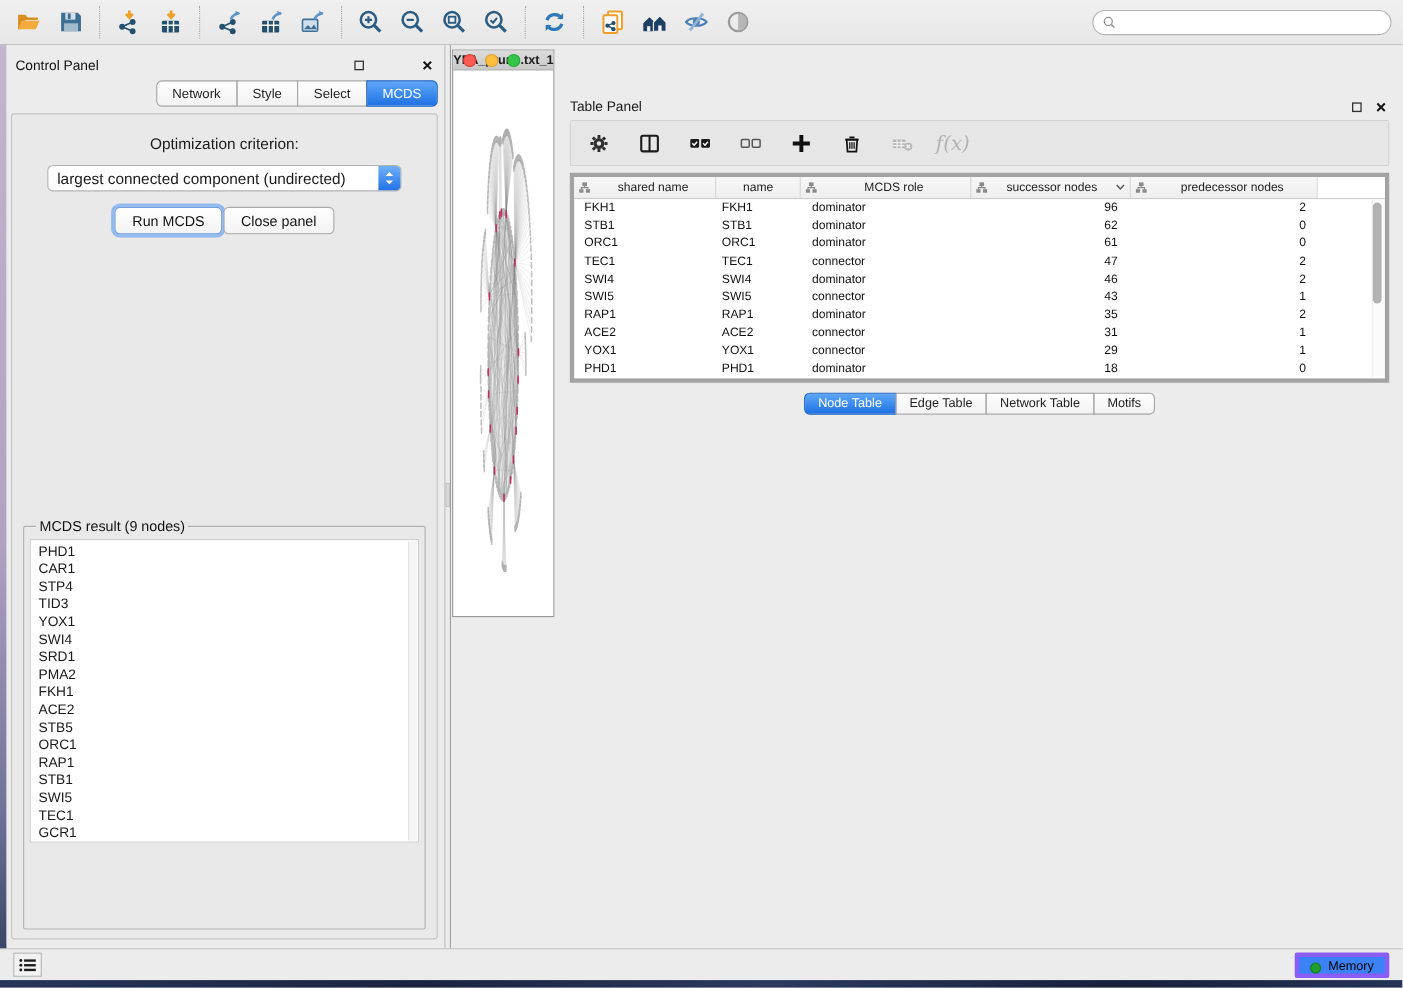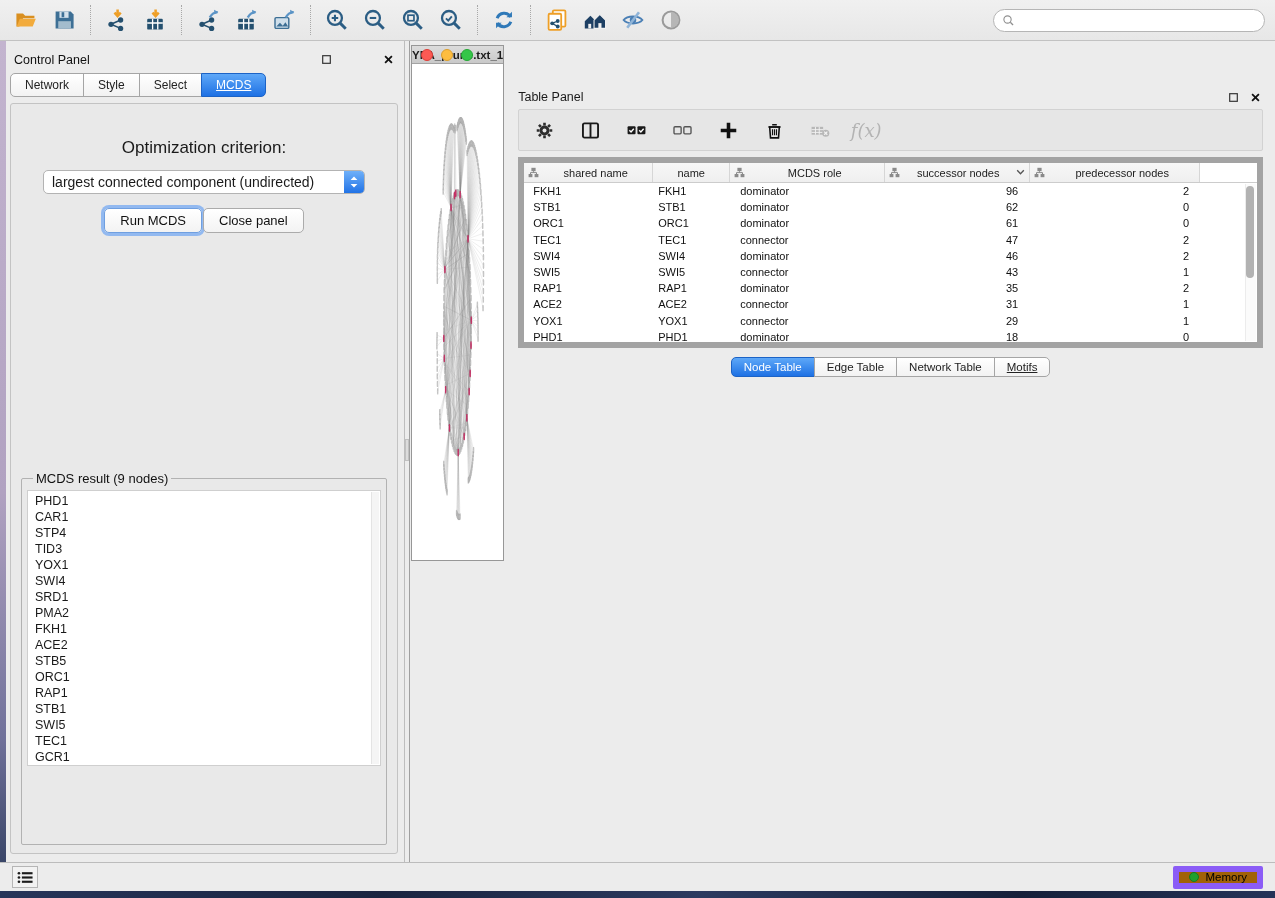--- a/index.html
+++ b/index.html
@@ -26,30 +26,30 @@
 
   
   .control-panel { width:398px; background:#ececec; display:flex; flex-direction:column; padding:4px 6px 8px 4px; }
   .panel-header { height:22px; display:flex; align-items:flex-end; padding:0 2px 0 4px;gap:40px; }
   .panel-title { font-size:12.5px; color:#111; }
   .panel-header .spacer, .tp-head .spacer { flex:1; }
   .win-btn { width:16px; height:16px; border:none; background:transparent; display:flex; align-items:center;
              justify-content:center; margin-left:6px; }
   .win-btn svg { width:11px; height:11px; }
 
-  .seg-tabs { display:flex; justify-content:flex-start; margin:6px 0 0 0; }
+  .seg-tabs { display:flex; justify-content:flex-end; margin:6px 0 0 0; }
   .seg { font-size:12px; padding:4px 14px; background:linear-gradient(#ffffff,#f2f2f2); border:1px solid #a5a5a5;
          margin-left:-1px; color:#222; }
   .seg:first-child { border-radius:5px 0 0 5px; margin-left:0; }
-  .seg:last-child { border-radius:0 5px 5px 0;text-decoration:underline; }
+  .seg:last-child { border-radius:0 5px 5px 0; }
   .seg.active { background:linear-gradient(#5ea8f8,#1e71e4); color:#fff; border-color:#1c63c6; }
 
   .tab-body { flex:1; margin-top:6px; background:#e9e9e9; border:1px solid #c3c3c3; border-radius:3px;
               display:flex; flex-direction:column; align-items:center; padding:14px 10px 8px 10px; }
-  .opt-label { font-size:17px; margin-top:20px; }
+  .opt-label { font-size:14px; margin-top:4px; }
   .dropdown { margin-top:12px; width:322px; height:24px; background:#fff; border:1px solid #b3b3b3;
               border-radius:5px; display:flex; align-items:center; position:relative; }
   .dropdown .dd-text { flex:1; font-size:14px; padding:0 8px; white-space:nowrap; }
   .dd-stepper { width:20px; height:22px; margin-right:0px; border-radius:0 4px 4px 0;
                 background:linear-gradient(#6fb0f9,#2273e6); display:flex; align-items:center; justify-content:center; }
   .dd-stepper svg { width:10px; height:14px; }
   .btn-row { display:flex; gap:1px; margin-top:14px; }
   .push-btn { font-size:13px; padding:4px 15px; background:linear-gradient(#ffffff,#f3f3f3);
               border:1px solid #ababab; border-radius:5px; color:#111; font-family:"Liberation Sans",sans-serif; }
   .push-btn.focused { box-shadow:0 0 0 3px rgba(100,160,245,.65); border-color:#6f9fe0; }
@@ -87,21 +87,21 @@
   .table-panel { flex:1; padding:2px 12px 0 14px; display:flex; flex-direction:column; }
   .tp-head { height:24px; display:flex; align-items:center;margin-top:42px; }
   .tp-title { font-size:12.5px; }
   .tp-toolbar { height:42px; background:#e6e6e6; border:1px solid #d2d2d2; border-radius:2px;
                 display:flex; align-items:center; padding:0 12px; gap:20px; }
   .tp-btn { border:none; background:transparent; width:26px; height:26px; display:flex; align-items:center;
             justify-content:center; }
   .tp-btn svg { width:21px; height:21px; }
   .fx { font-size:18px; font-style:italic; color:#b3b3b3; font-family:"DejaVu Serif",serif; }
 
-  .table-wrap { margin-top:6px; background:#fff; border:6px solid #a3a3a3; height:191px; position:relative;
+  .table-wrap { margin-top:6px; background:#fff; border:4px solid #a3a3a3; height:191px; position:relative;
                 overflow:hidden; font-size:11px; }
   .t-header { display:flex; height:20px; background:linear-gradient(#f7f7f7,#efefef); border-bottom:1px solid #cccccc; }
   .t-hcell { display:flex; align-items:center; border-right:1px solid #d6d6d6; padding:0 4px; gap:4px; }
   .t-hcell .h-label { flex:1; text-align:center; color:#1c1c1c; }
   .t-hcell svg.hier { width:11px; height:11px; flex:none; }
   .t-hcell svg.sortv { width:9px; height:7px; flex:none; }
   .c0 { width:129px; } .c1 { width:77px; } .c2 { width:155px; } .c3 { width:145px; } .c4 { width:170px; }
   .t-row { display:flex; height:16.2px; align-items:center; }
   .t-cell { overflow:hidden; white-space:nowrap; color:#101010; }
   .t-cell.c0 { padding-left:9px; } .t-cell.c1 { padding-left:5px; } .t-cell.c2 { padding-left:10px; }
@@ -112,22 +112,22 @@
 
   .bottom-tabs { display:flex; justify-content:center; margin-top:9px; }
   .bottom-tabs .seg { padding:3px 12px; font-size:11.5px; }
 
   
   .status-bar { height:29px; background:#ececec; border-top:1px solid #bcbcbc; display:flex; align-items:center;
                 padding:0 12px; }
   .list-btn { width:26px; height:22px; background:#f2f2f2; border:1px solid #b5b5b5; display:flex;
               align-items:center; justify-content:center; }
   .list-btn svg { width:16px; height:13px; }
-  .memory-btn { margin-left:auto; height:23px; background:#a16207; border:6px solid #8b5cf6; border-radius:2px;
-                display:flex; align-items:center; gap:6px; padding:0 10px; font-size:11.5px; }
+  .memory-btn { margin-left:auto; height:23px; background:#3b82f6; border:4px solid #8b5cf6; border-radius:2px;
+                display:flex; align-items:flex-end; gap:6px; padding:0 10px; font-size:11.5px; }
   .mem-dot { width:10px; height:10px; border-radius:50%; background:#1fa02e; border:1px solid #157a20; }
 
   .wallpaper { height:7px; background:linear-gradient(90deg,#27355a,#1a2440 30%,#2c3a60 55%,#16203a 80%,#253358); }
 </style>
 </head>
 <body>
 
 <div class="toolbar">
   <div id="tb-groups" style="display:flex;align-items:center;">
       <div class="tb-group">

